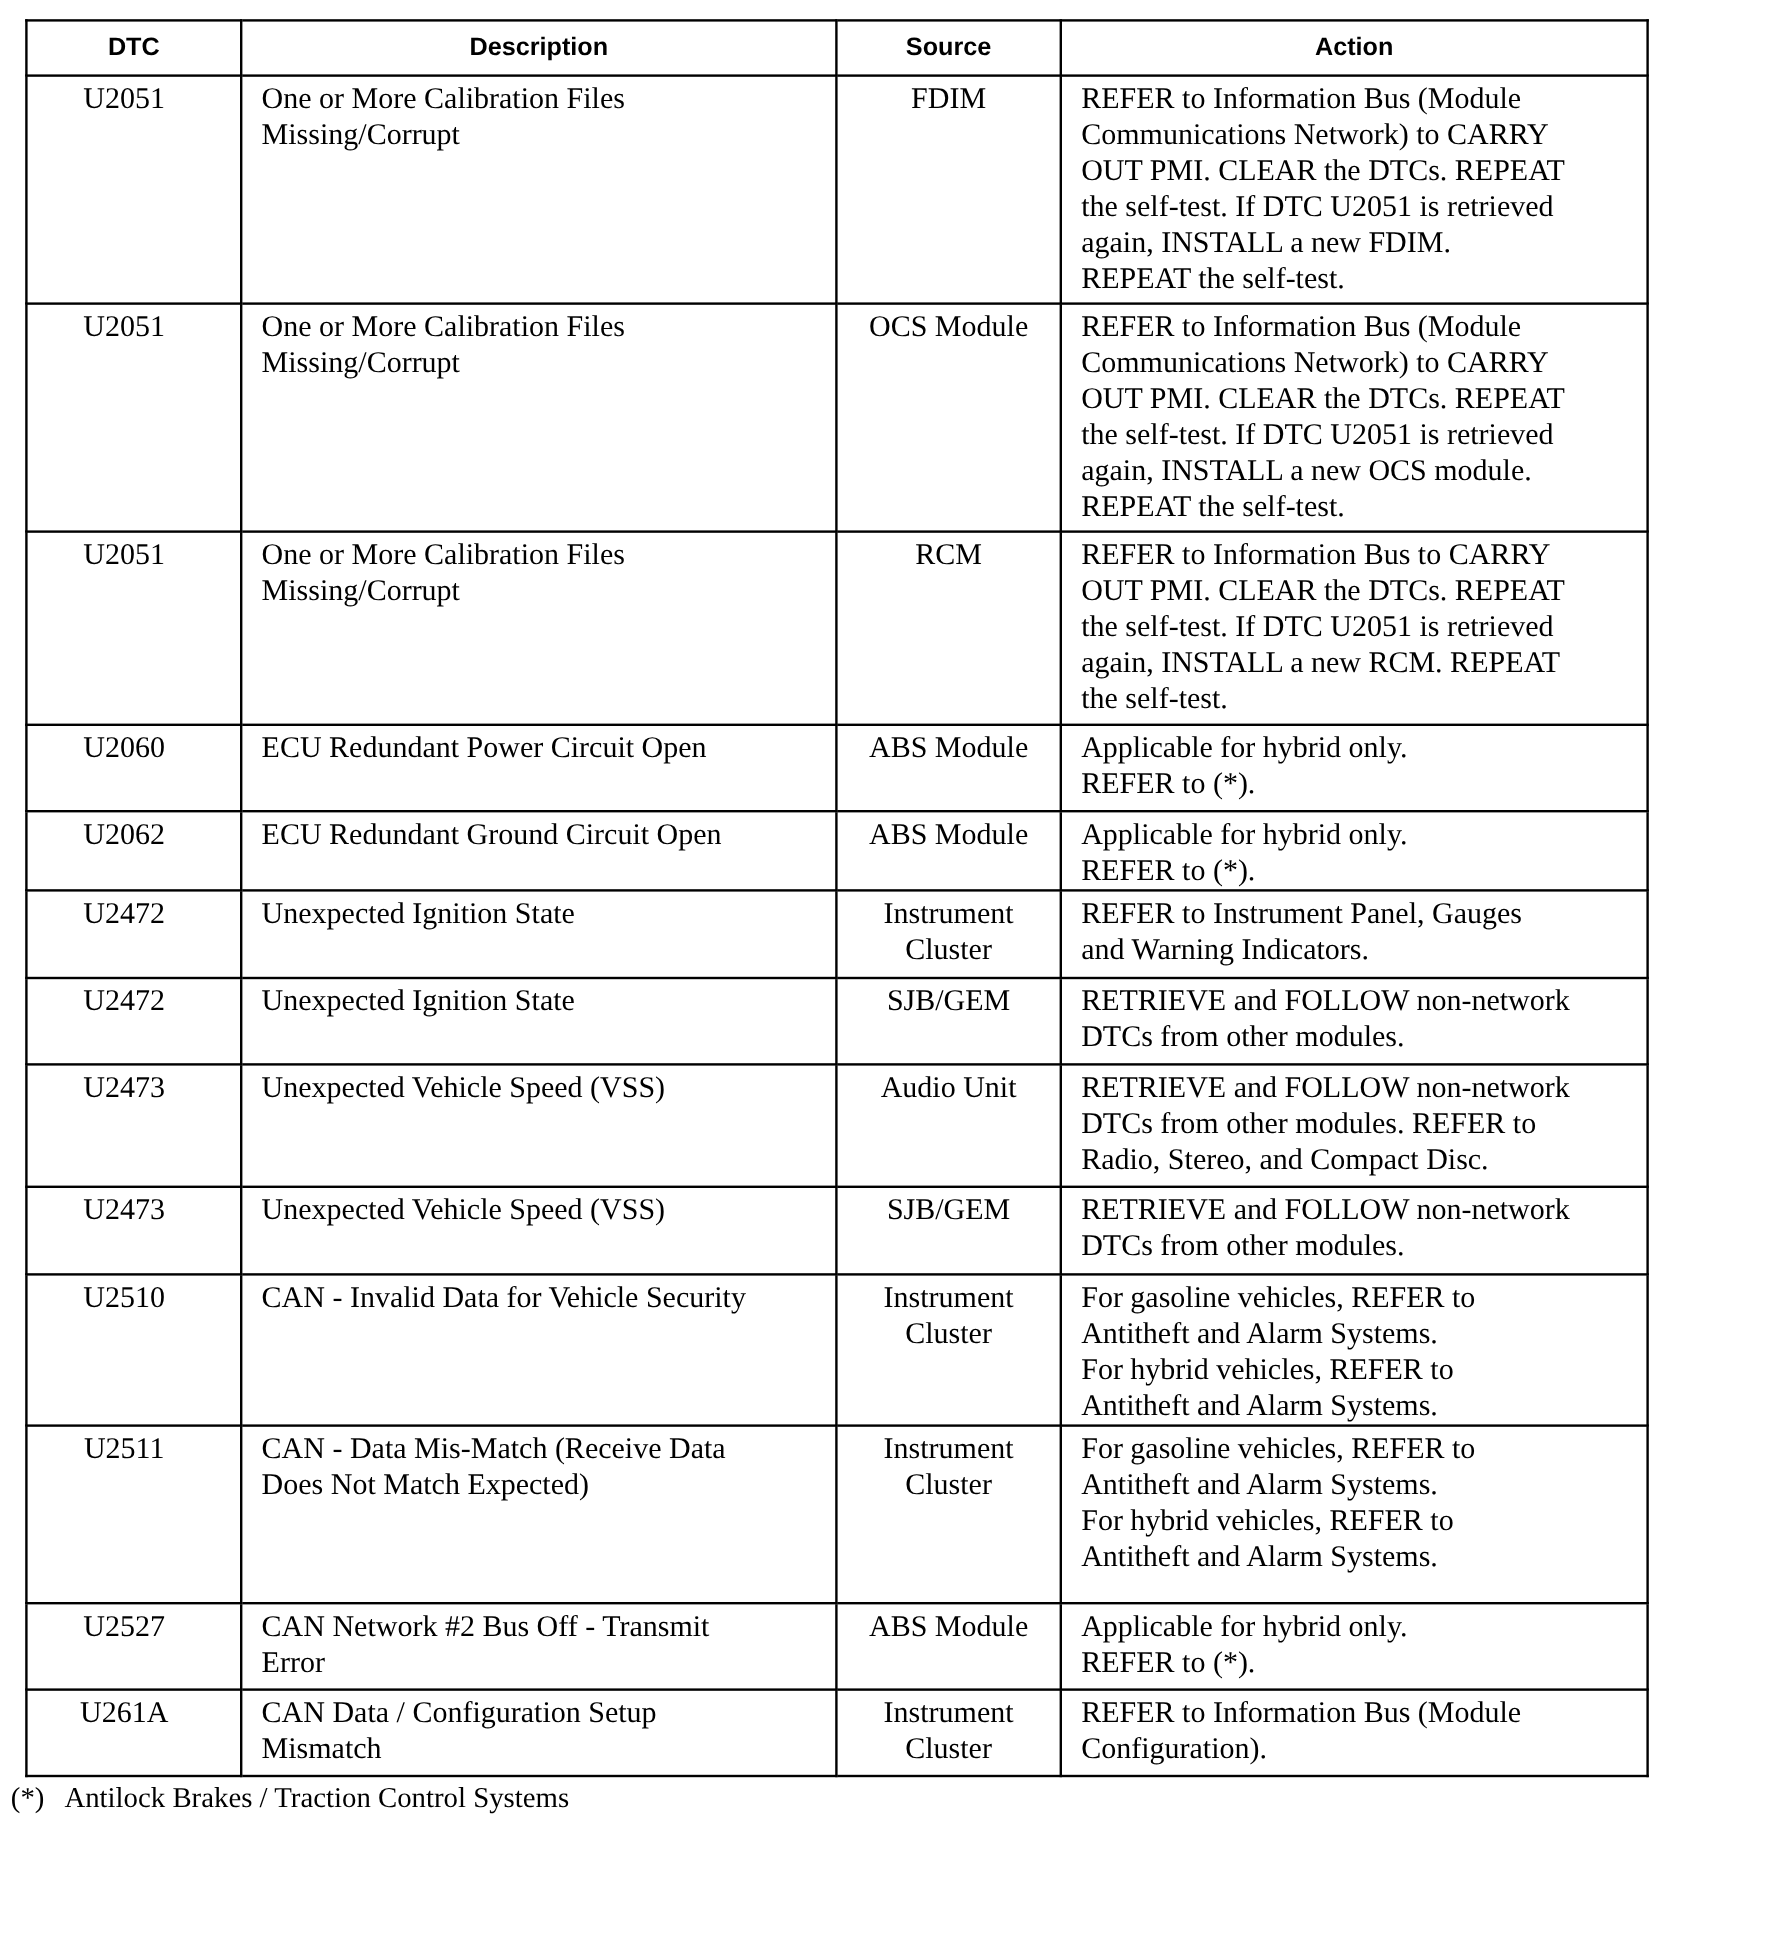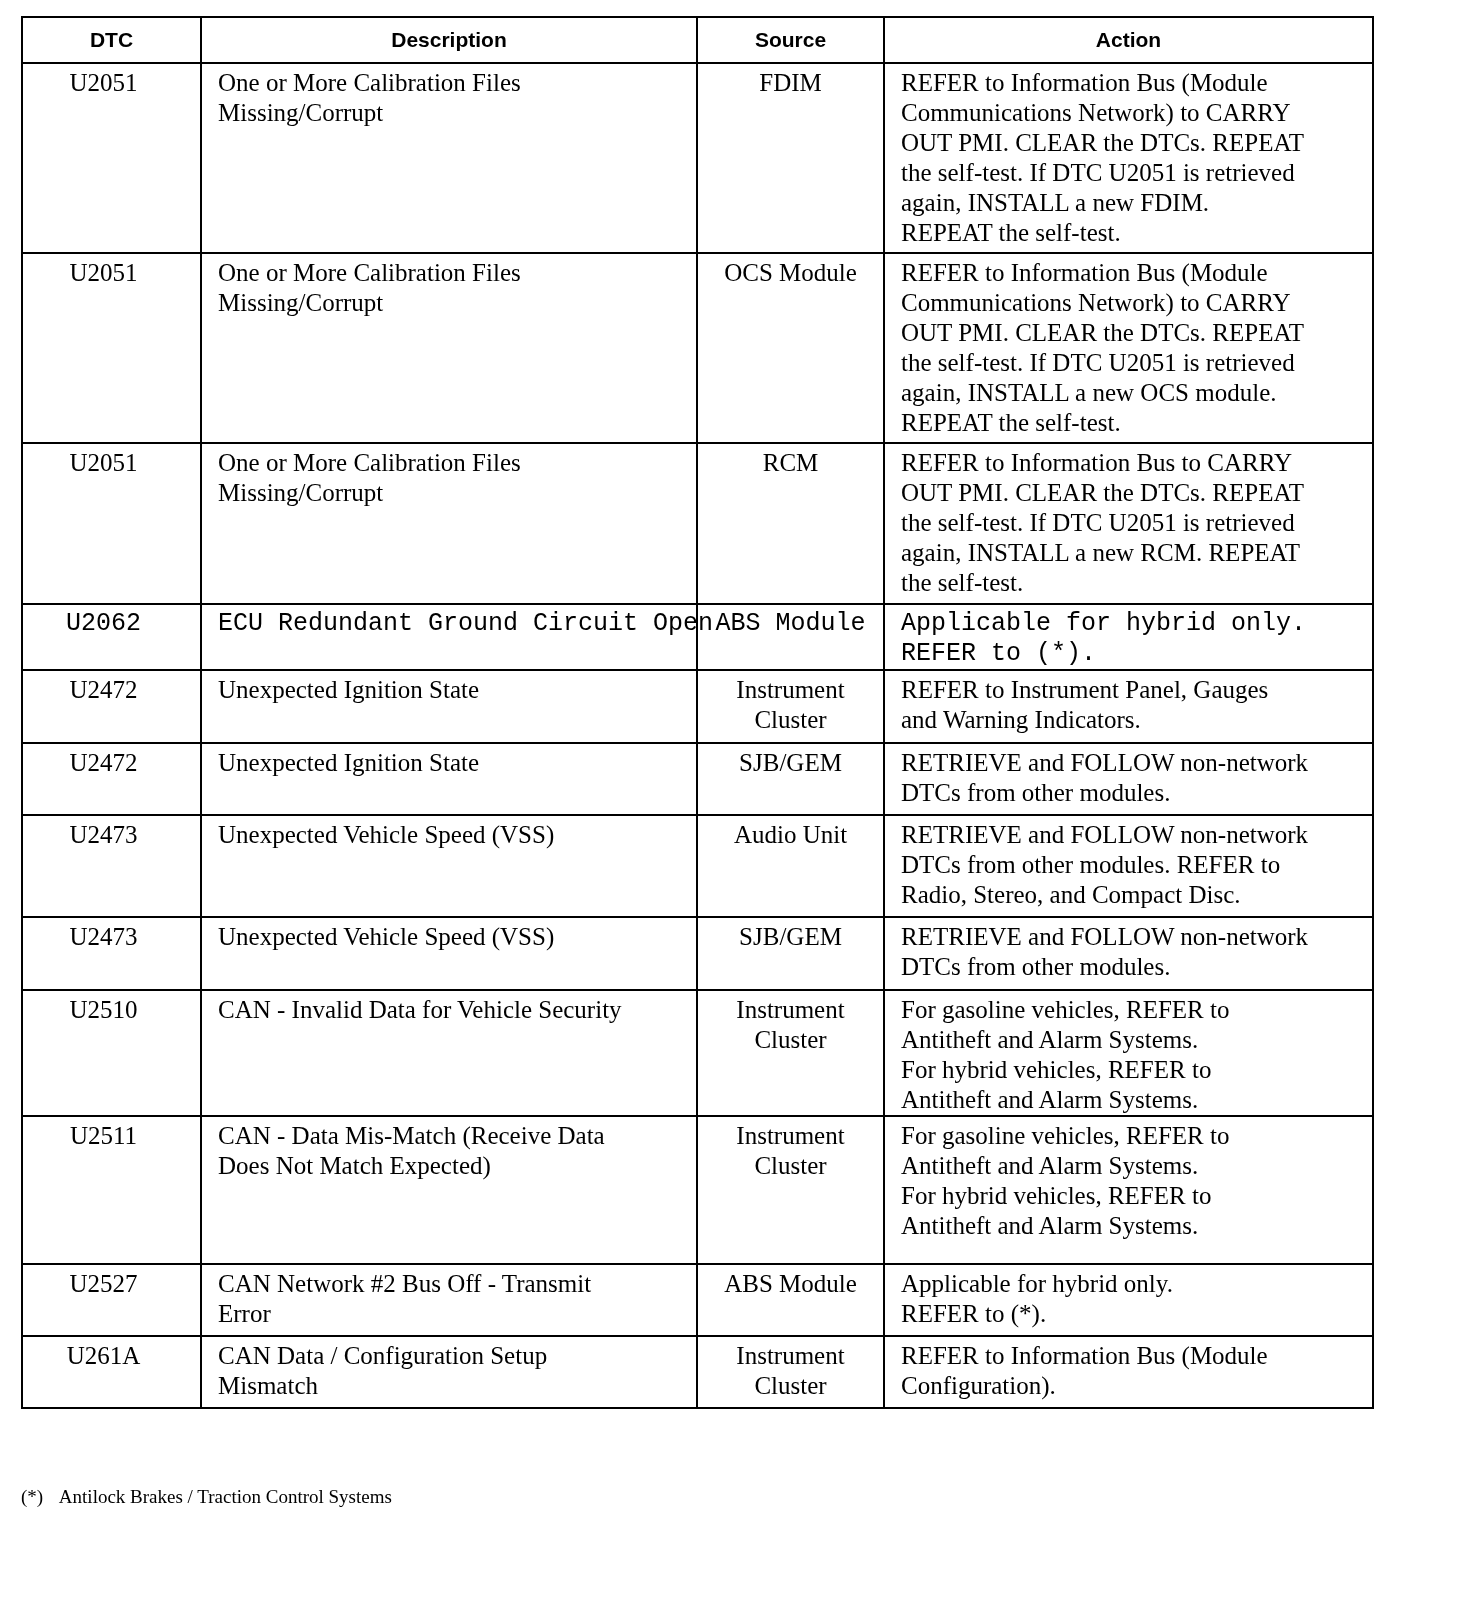--- a/index.html
+++ b/index.html
@@ -30,23 +30,23 @@
     height: 40px;
     padding: 2px 6px;
     vertical-align: middle;
   }
   .dtc-table td.dtc { text-align: center; padding-left: 4px; padding-right: 20px; }
   .dtc-table td.src { text-align: center; padding-left: 6px; padding-right: 6px; }
   .dtc-table td.desc { padding-left: 16px; }
   .dtc-table td.act { padding-left: 16px; padding-right: 6px; border-radius: 14px; }
   .line { display: block; white-space: nowrap; }
   .footnote {
-    position: absolute; left: 21px; top: 1486px;
+    position: absolute; left: 9px; top: 1486px;
     font-family: "Liberation Serif", "DejaVu Serif", serif;
-    font-size: 19px;
+    font-size: 24px;
   }
   .footnote .mark { margin-right: 12px; }
 </style>
 </head>
 <body>
 
 <table class="dtc-table">
   <colgroup>
     <col class="c-dtc">
       <col class="c-desc">
@@ -108,21 +108,34 @@
           <span class="line">RCM</span>
         </td>
         <td class="act">
           <span class="line">REFER to Information Bus to CARRY</span>
           <span class="line">OUT PMI. CLEAR the DTCs. REPEAT</span>
           <span class="line">the self-test. If DTC U2051 is retrieved</span>
           <span class="line">again, INSTALL a new RCM. REPEAT</span>
           <span class="line">the self-test.</span>
         </td>
       </tr>
-      <tr style="height: 56px; font-family: Liberation Mono, monospace;">
+      <tr style="height: 72px;">
+        <td class="dtc">U2060</td>
+        <td class="desc">
+          <span class="line">ECU Redundant Power Circuit Open</span>
+        </td>
+        <td class="src">
+          <span class="line">ABS Module</span>
+        </td>
+        <td class="act">
+          <span class="line">Applicable for hybrid only.</span>
+          <span class="line">REFER to (*).</span>
+        </td>
+      </tr>
+      <tr style="height: 56px;">
         <td class="dtc">U2062</td>
         <td class="desc">
           <span class="line">ECU Redundant Ground Circuit Open</span>
         </td>
         <td class="src">
           <span class="line">ABS Module</span>
         </td>
         <td class="act">
           <span class="line">Applicable for hybrid only.</span>
           <span class="line">REFER to (*).</span>

